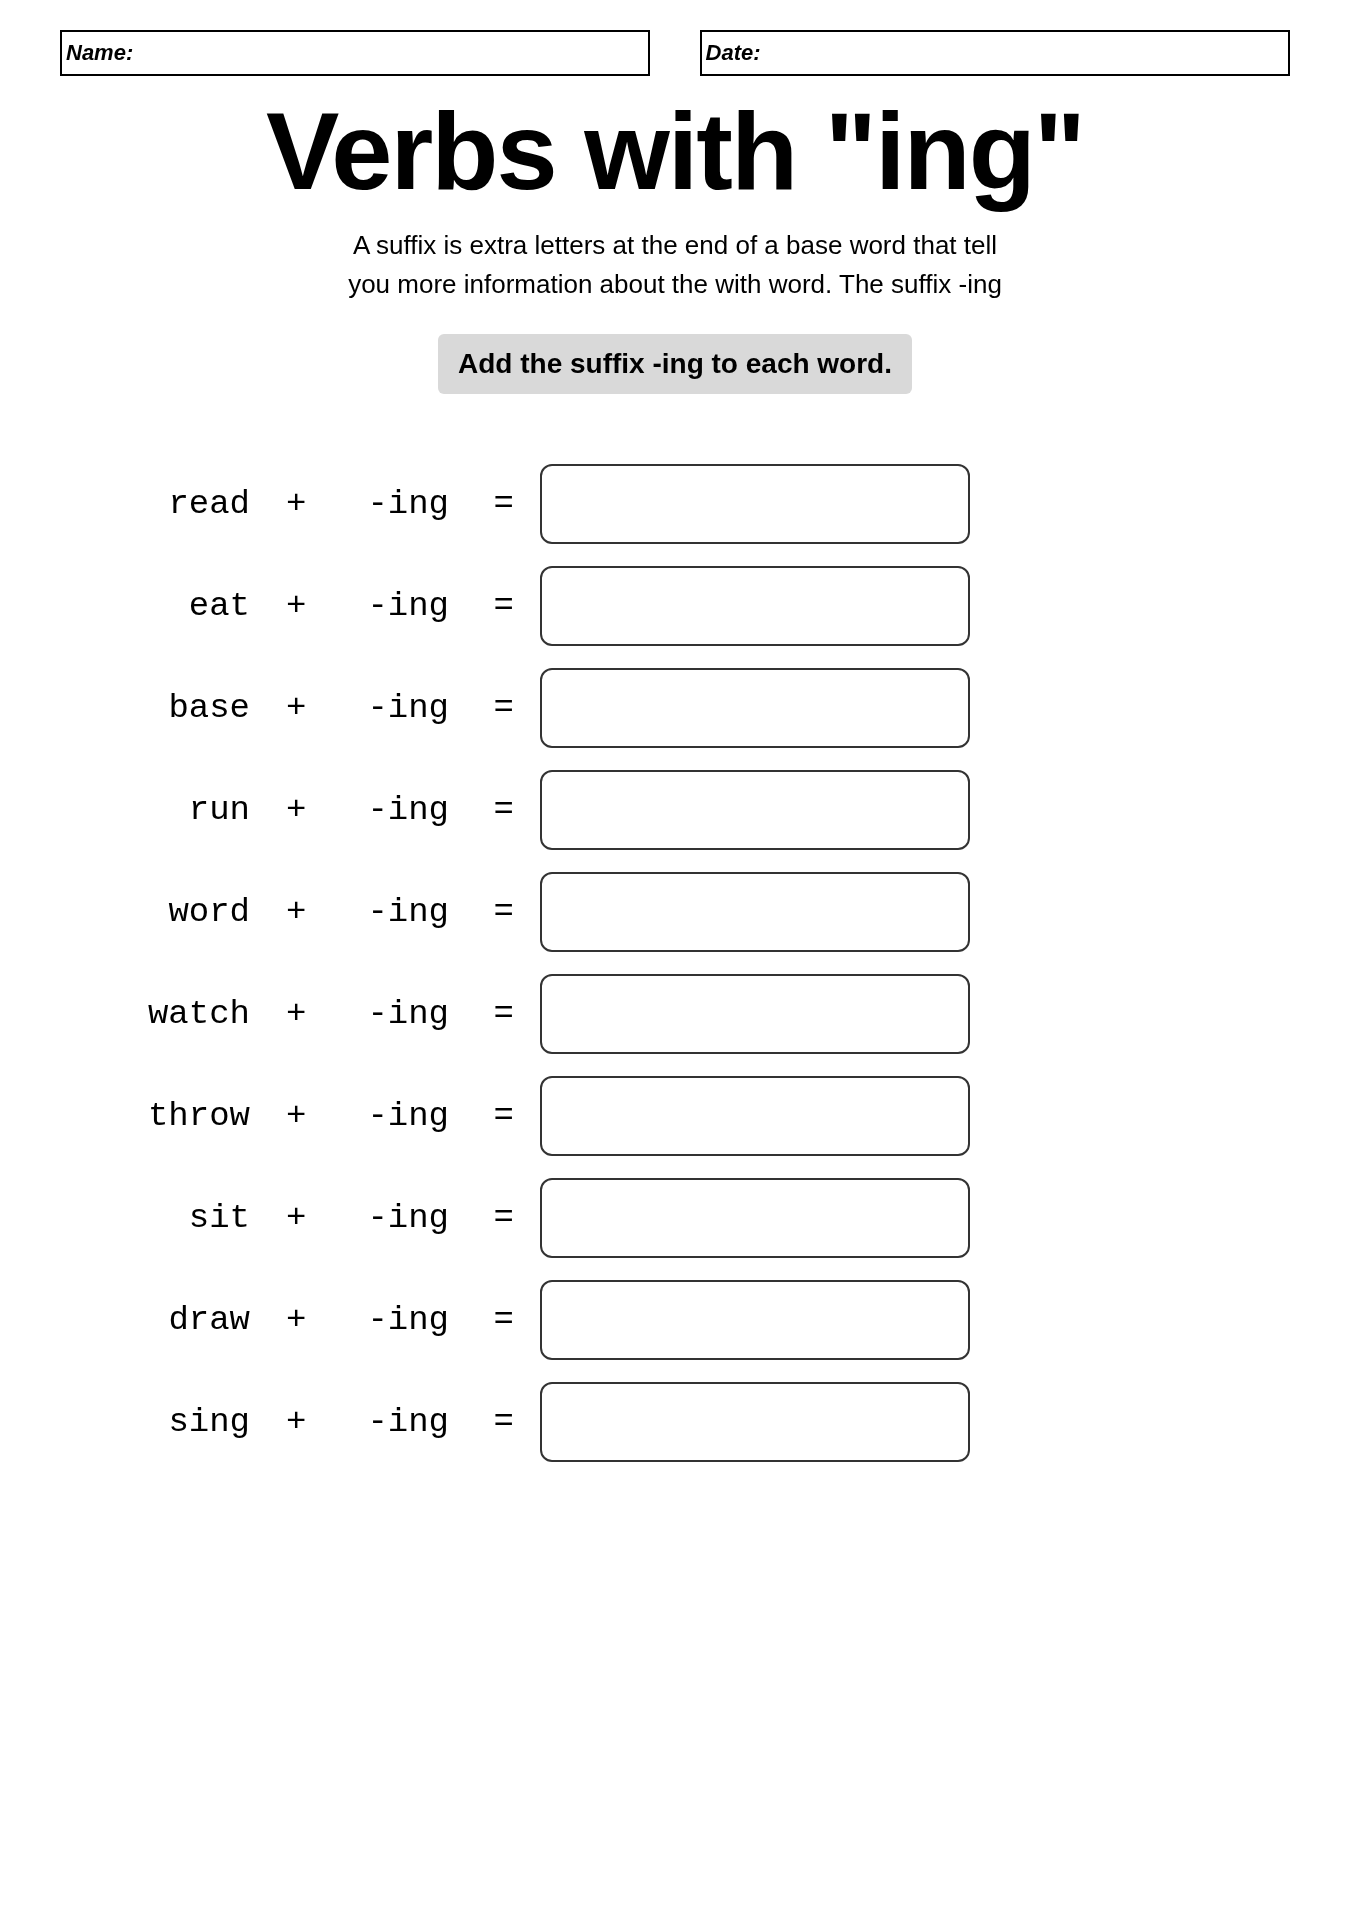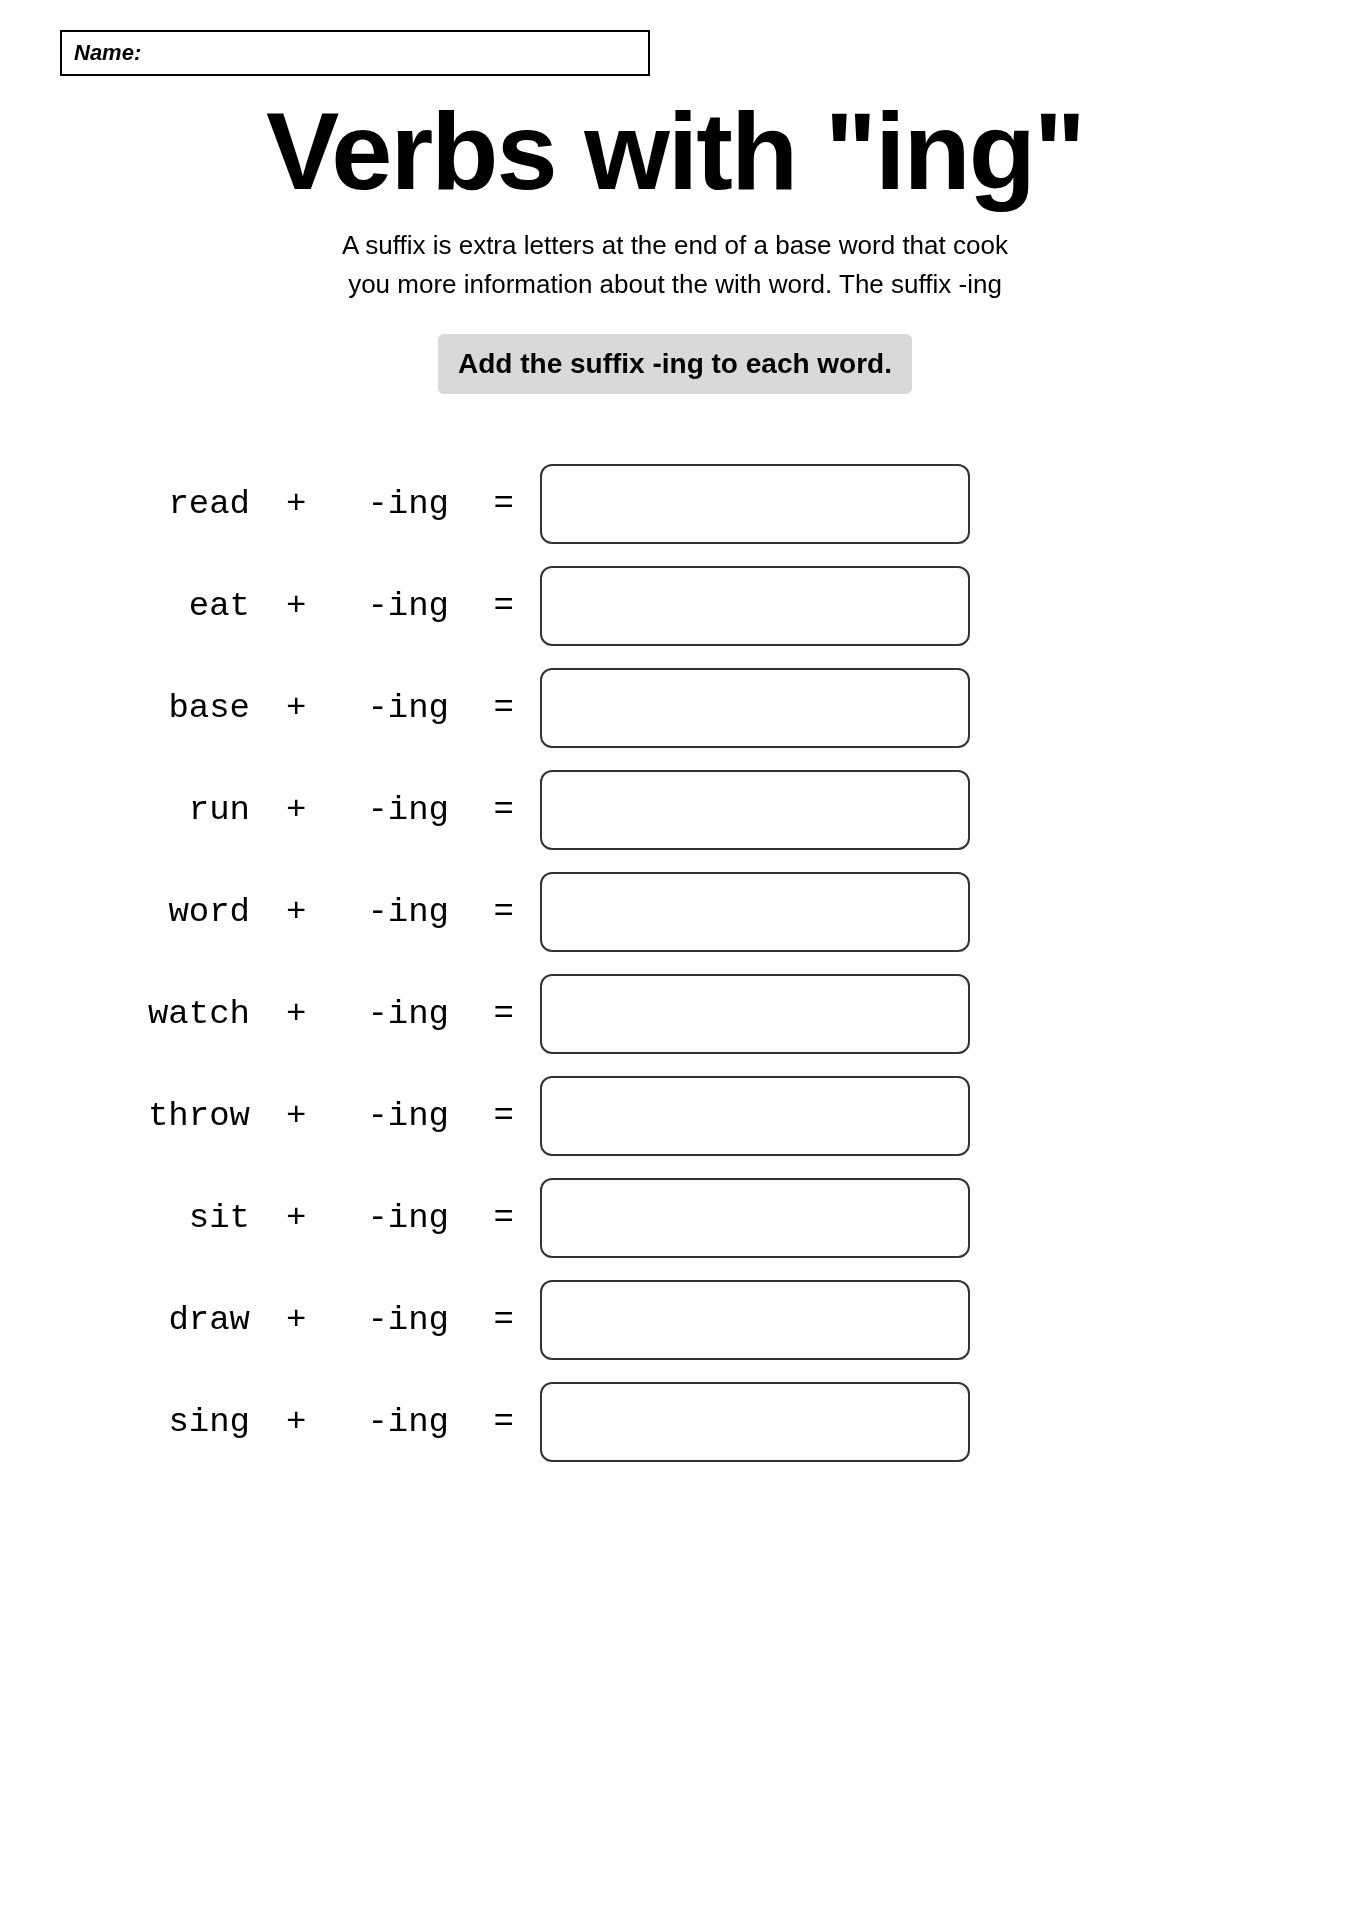--- a/index.html
+++ b/index.html
@@ -17,21 +17,21 @@
     }
 
     .header-row {
       display: flex;
       justify-content: space-between;
       margin-bottom: 20px;
     }
 
     .header-field {
       border: 2px solid #000;
-      padding: 8px 12px;
+      padding: 8px 4px;
       font-size: 22px;
       font-style: italic;
       font-weight: bold;
       width: 48%;
     }
 
     .page-title {
       font-size: 110px;
       font-weight: 900;
       text-align: center;
@@ -122,26 +122,29 @@
       font-family: Arial, sans-serif;
     }
   </style>
 </head>
 <body>
 
 <div class="header-row">
   <div class="header-field">
     <span>Name:</span>
   </div>
+  <div class="header-field">
+    <span>Date:</span>
+  </div>
 </div>
 
 <h1 class="page-title">Verbs with "ing"</h1>
 
 <div class="description">
-  <span>A suffix is extra letters at the end of a base word that cook</span><br>
+  <span>A suffix is extra letters at the end of a base word that tell</span><br>
   <span>you more information about the with word. The suffix -ing</span><br>
 </div>
 
 <div class="instruction-wrapper">
   <div class="instruction-box">Add the suffix -ing to each word.</div>
 </div>
 
 <div class="exercises" id="exercises-container">
 <div class="exercise-row">
       <div class="word-part">read</div>

